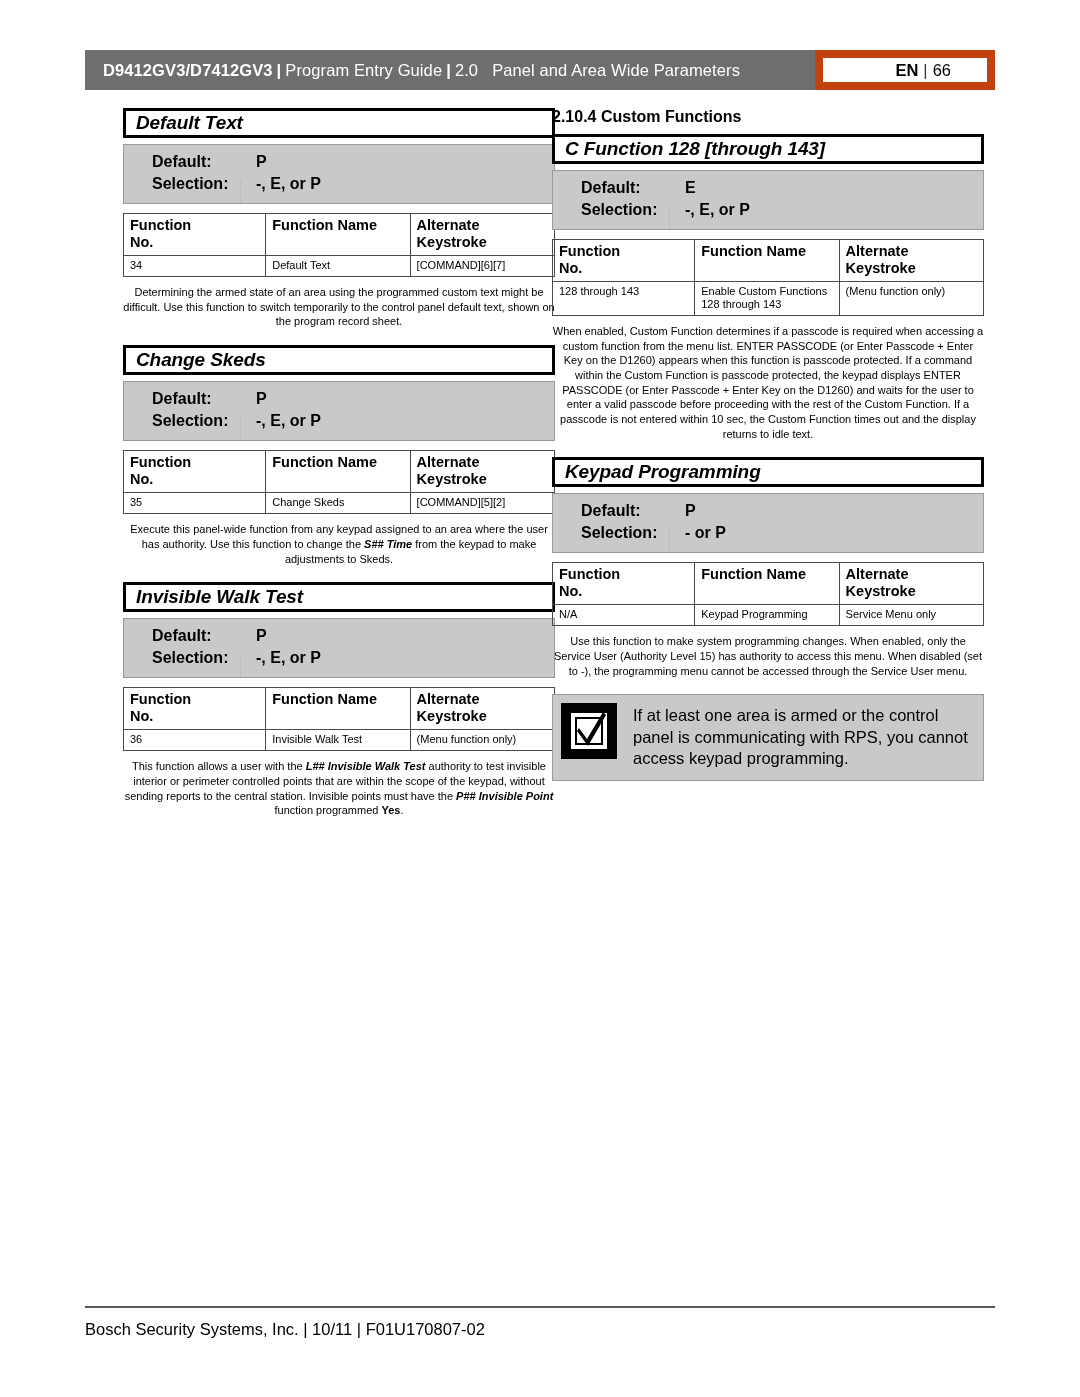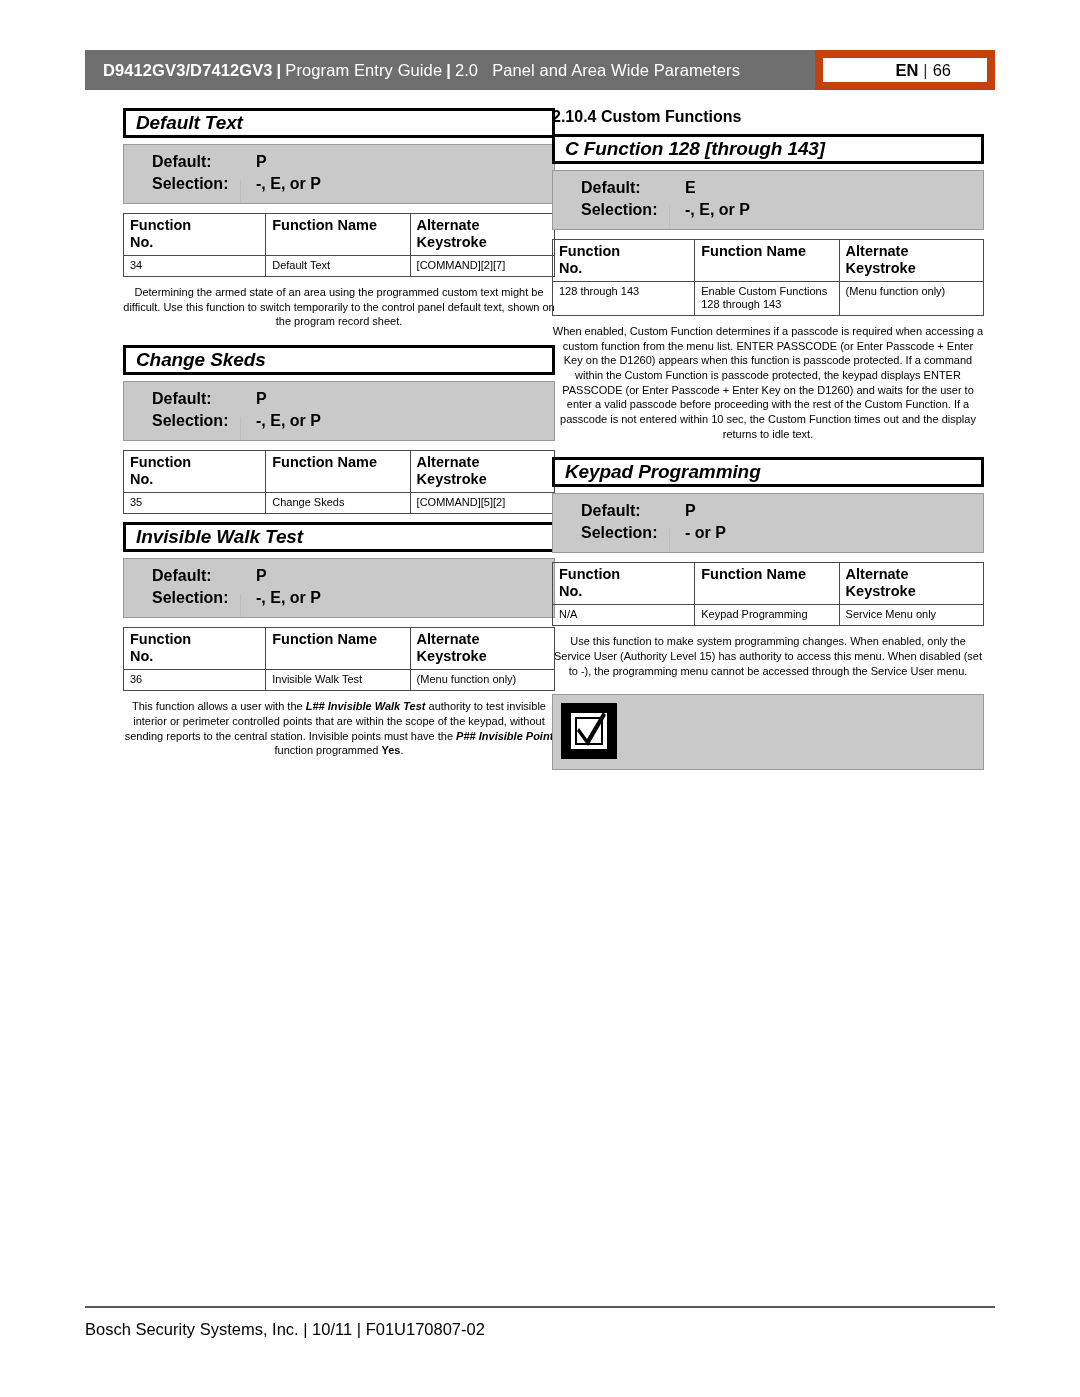--- a/index.html
+++ b/index.html
@@ -269,21 +269,21 @@
         </th>
         <th>Function Name</th>
         <th>
           <span>Alternate</span><br>
           <span>Keystroke</span>
         </th>
       </tr>
       <tr>
         <td>34</td>
         <td>Default Text</td>
-        <td>[COMMAND][2][7]</td>
+        <td>[COMMAND][6][7]</td>
       </tr>
     </tbody>
       </table>
 
     <p class="para">Determining the armed state of an area using the programmed custom text might be difficult. Use this function to switch temporarily to the control panel default text, shown on the program record sheet.</p>
 
     <div class="sec-title">Change Skeds</div>
 
     <div class="param-box">
       <div class="param-row">
@@ -315,20 +315,21 @@
         </th>
       </tr>
       <tr>
         <td>35</td>
         <td>Change Skeds</td>
         <td>[COMMAND][5][2]</td>
       </tr>
     </tbody>
       </table>
 
+    <p class="para"><span>Execute this panel-wide function from any keypad assigned to an area where the user has authority. Use this function to change the </span><i class="bi">S## Time</i><span> from the keypad to make adjustments to Skeds.</span></p>
 
     <div class="sec-title">Invisible Walk Test</div>
 
     <div class="param-box">
       <div class="param-row">
         <span class="param-label">Default:</span>
         <span class="param-value">P</span>
       </div>
       <div class="param-row">
         <span class="param-label">Selection:</span>
@@ -455,20 +456,21 @@
 
     <div class="notice">
       <div class="notice-icon">
         <svg width="44" height="44" viewBox="0 0 44 44" aria-hidden="true">
           <rect x="4" y="4" width="36" height="36" fill="#ffffff"></rect>
           <rect x="8" y="8" width="28" height="28" fill="#000000"></rect>
           <rect x="10" y="10" width="24" height="24" fill="#ffffff"></rect>
           <path d="M12 19 L20 30 L36 3 L39 6 L21 37 L10 22 Z" fill="#000000"></path>
         </svg>
       </div>
+      <div class="notice-text">If at least one area is armed or the control panel is communicating with RPS, you cannot access keypad programming.</div>
     </div>
 
   </div>
 
   <div class="footer-rule"></div>
   <div class="footer-text">Bosch Security Systems, Inc. | 10/11 | F01U170807-02</div>
 
 </div>
 
 </body></html>

